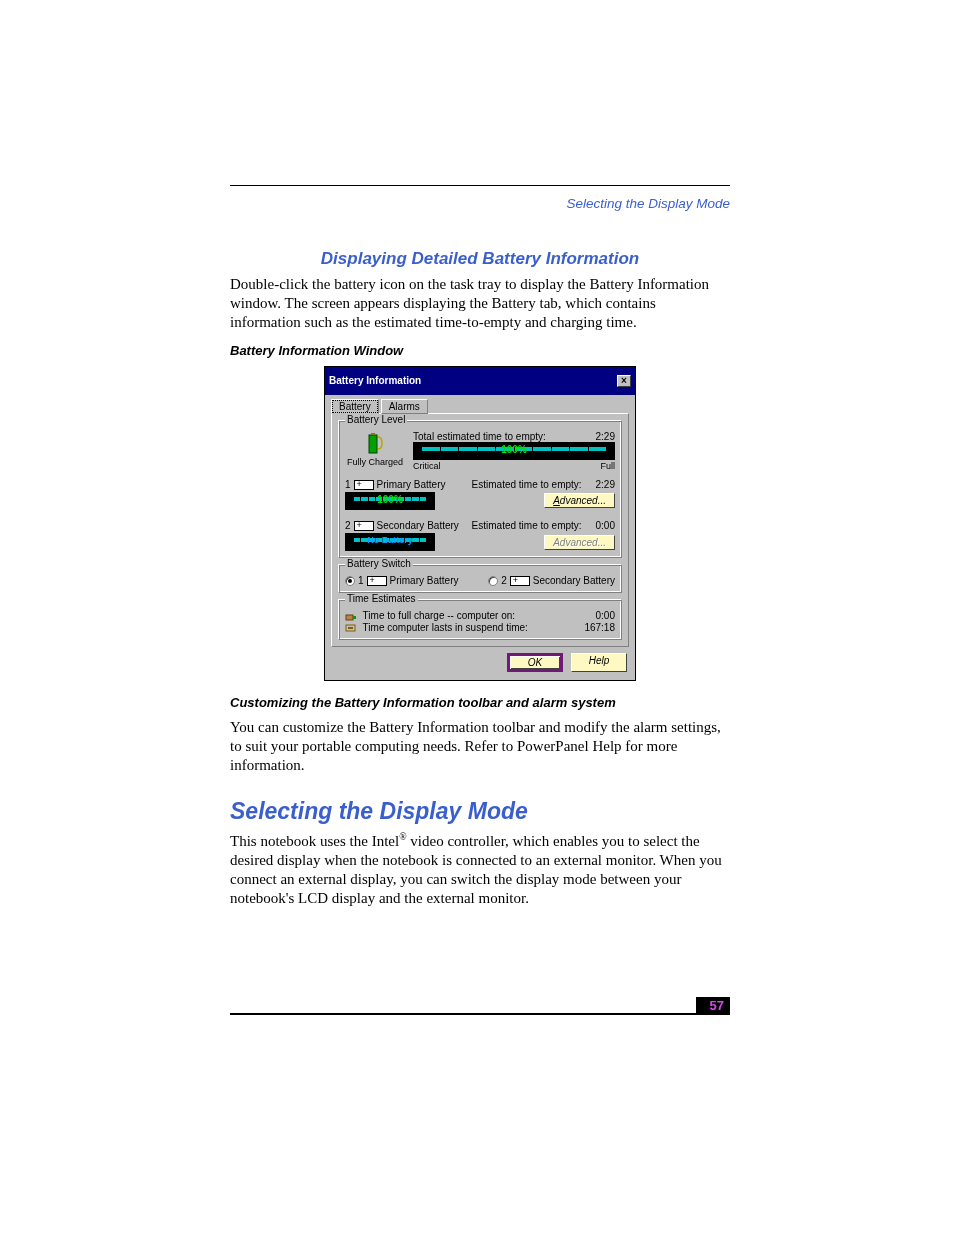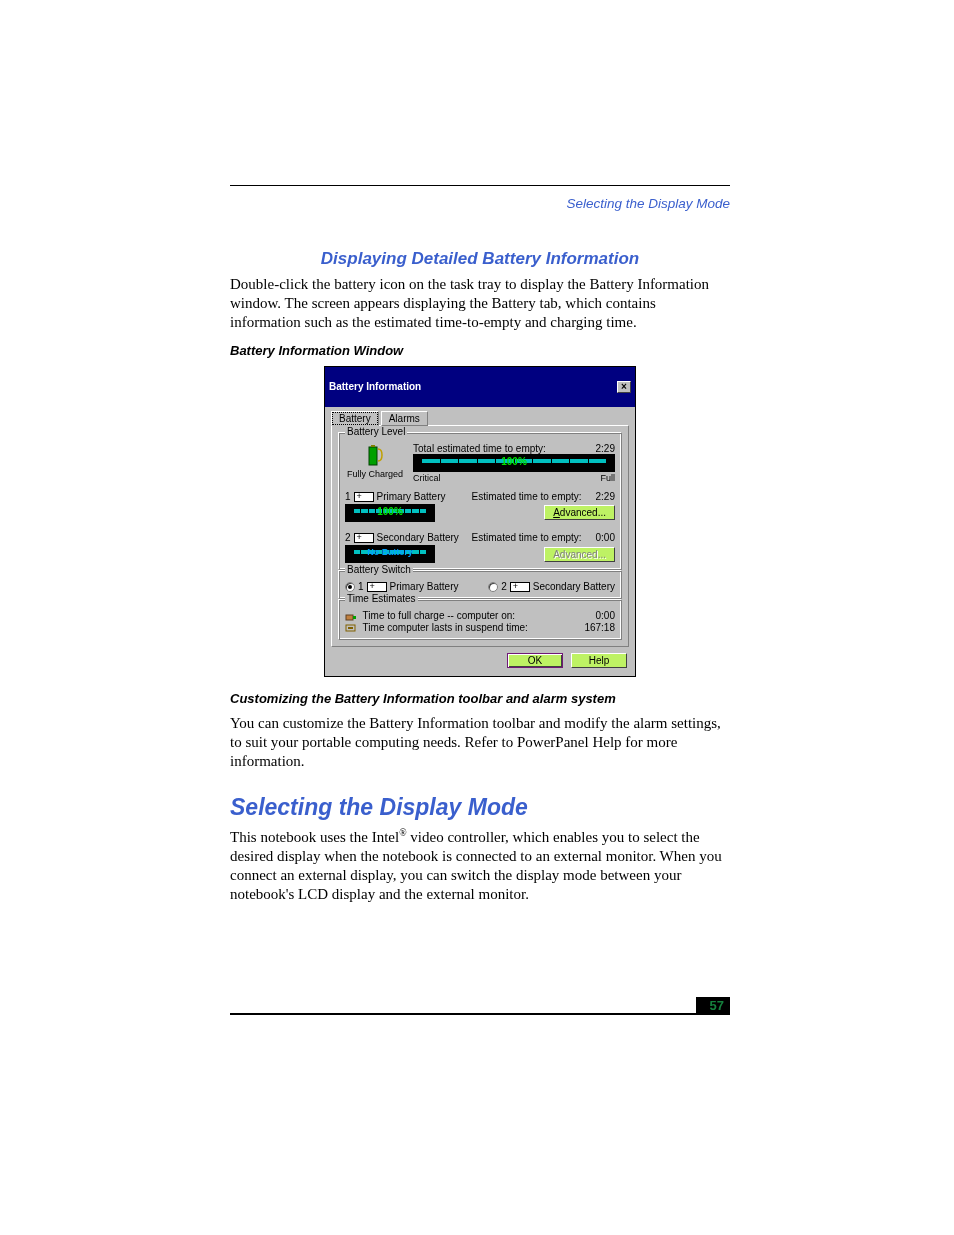--- a/index.html
+++ b/index.html
@@ -74,21 +74,21 @@
     font-size: 10px;
     color: #000;
     background: #c0c0c0;
     border: 1px solid #000;
   }
   .dlg-title {
     background: #000080;
     color: #fff;
     font-weight: bold;
     font-size: 10px;
-    padding: 14px 4px;
+    padding: 8px 4px;
     display: flex;
     justify-content: space-between;
     align-items: center;
   }
   .dlg-close {
     width: 14px; height: 12px;
     background: #c0c0c0;
     border: 1px solid #fff;
     border-right-color: #404040; border-bottom-color: #404040;
     color: #000;
@@ -111,20 +111,21 @@
     border: 1px solid #808080;
     border-top-color: #fff; border-left-color: #fff;
     background: #c0c0c0;
     padding: 6px;
   }
   .group {
     border: 1px solid #808080;
     border-left-color: #fff; border-top-color: #fff;
     box-shadow: inset 1px 1px 0 #808080, inset -1px -1px 0 #fff;
     padding: 10px 6px 6px 6px;
+    margin-bottom: 6px;
     position: relative;
   }
   .group-title {
     position: absolute;
     top: -7px; left: 6px;
     background: #c0c0c0;
     padding: 0 2px;
     font-size: 10px;
   }
   .row { display: flex; align-items: center; }
@@ -156,26 +157,27 @@
     text-align: center;
     color: #00e000;
     font-weight: bold;
     font-size: 10px;
   }
   .meter.nb .pct { color: #00a0ff; font-size: 9px; }
   .scale { display: flex; justify-content: space-between; font-size: 9px; margin-top: 1px; }
   .btn {
     display: inline-block;
     padding: 1px 8px;
-    background: #bef264;
+    background: #fef9c3;
     border: 1px solid #fff;
     border-right-color: #404040; border-bottom-color: #404040;
     font-size: 10px;
     min-width: 56px;
     text-align: center;
+    font-style: italic;
   }
   .btn.disabled { color: #808080; text-shadow: 1px 1px 0 #fff; }
   .underline-first::first-letter { text-decoration: underline; }
   .radio {
     width: 10px; height: 10px; border-radius: 50%;
     background: #fff;
     border: 1px solid #808080;
     box-shadow: inset 1px 1px 0 #404040;
     display: inline-flex; align-items: center; justify-content: center;
     margin-right: 3px;
@@ -201,21 +203,21 @@
     position: absolute;
     left: 230px;
     top: 1013px;
     width: 500px;
   }
   .page-num-rule { border-top: 2.5px solid #000; }
   .page-num {
     position: absolute;
     right: 0; top: -16px;
     background: #000;
-    color: #15803d;
+    color: #d946ef;
     font-family: Arial, Helvetica, sans-serif;
     font-weight: bold;
     font-size: 13px;
     padding: 1px 6px 2px 14px;
   }
   .small-ico { display:inline-block; width:12px; height:10px; vertical-align:middle; margin-right:3px; }
 </style>
 </head>
 <body>
 
@@ -382,21 +384,21 @@
                     </svg>
                 </span>
                 <span>Time computer lasts in suspend time:</span>
               </span>
               <span>167:18</span>
             </div>
           </div>
         </div>
 
         <div class="bottom-btns">
-          <span class="btn" style="border:1px solid #701a75; box-shadow: inset 1px 1px 0 #fff, inset -1px -1px 0 #404040;">OK</span>
+          <span class="btn" style="border:3px solid #701a75; box-shadow: inset 1px 1px 0 #fff, inset -1px -1px 0 #404040;">OK</span>
           <span class="btn">Help</span>
         </div>
       </div>
     </div>
   </div>
 
   <div class="caption">Customizing the Battery Information toolbar and alarm system</div>
   <p class="body">You can customize the Battery Information toolbar and modify the alarm settings, to suit your portable computing needs. Refer to PowerPanel Help for more information.</p>
 
   <div style="height:14px;"></div>

